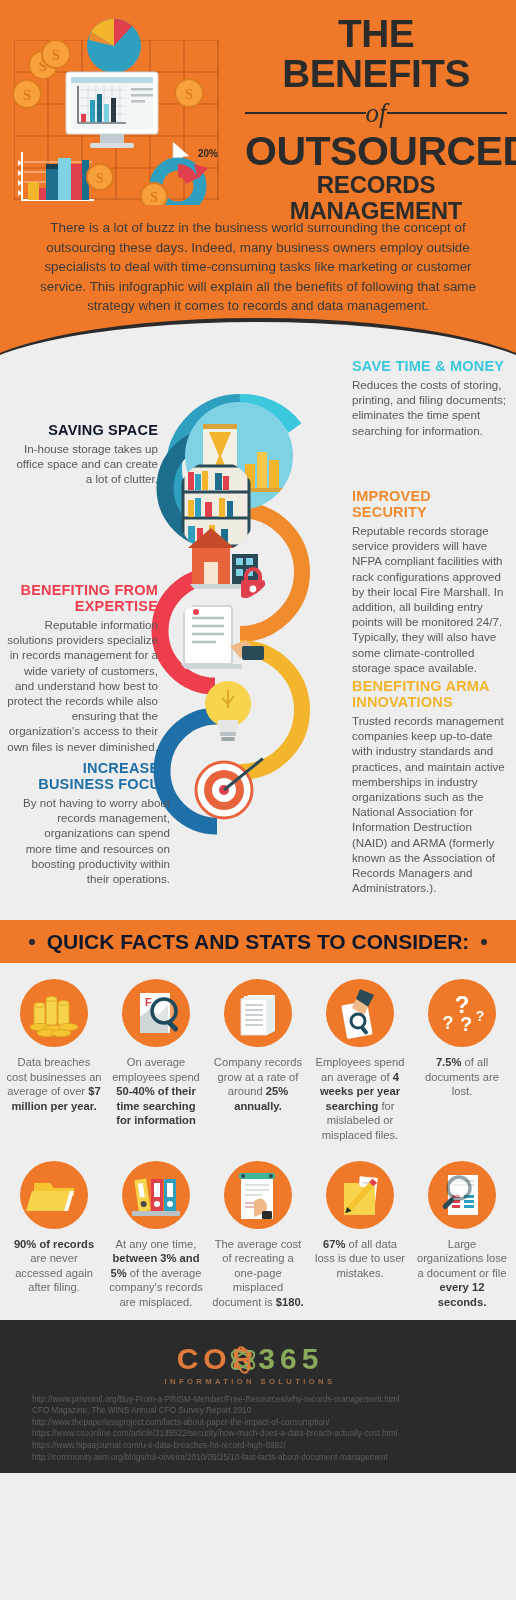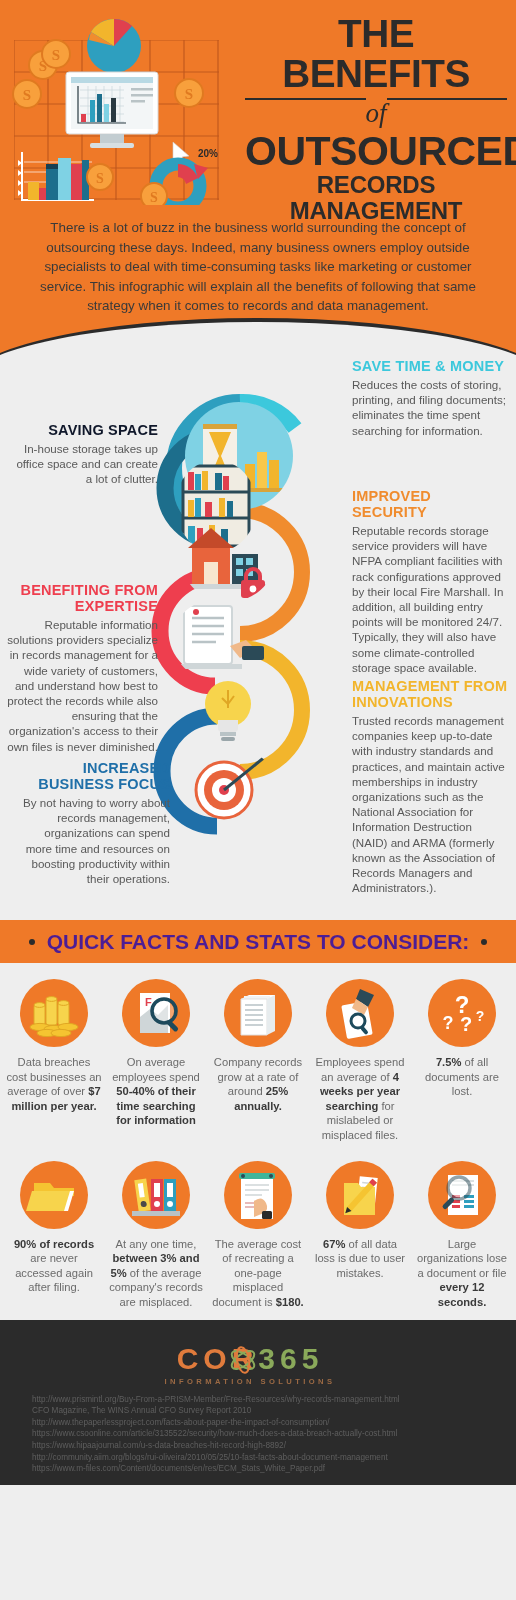--- a/index.html
+++ b/index.html
@@ -26,21 +26,21 @@
   .grid-lines { position:absolute; left:14px; top:40px; width:205px; height:160px; }
   .title-block {
     position:absolute; left:245px; top:14px; width:262px;
     text-align:center; color:#2b2b2b;
   }
   .t-benefits {
     font-family:"Liberation Sans Narrow","Liberation Sans",sans-serif;
     font-weight:bold; font-size:38px; letter-spacing:-0.5px;
     line-height:40px; transform:scaleX(1.02); transform-origin:center;
   }
-  .t-of-wrap { display:flex; margin:4px 0 2px 0; }
+  .t-of-wrap { display:flex; align-items:center; margin:4px 0 2px 0; }
   .t-of-rule { flex:1; height:2px; background:#2b2b2b; }
   .t-of { font-family:"Liberation Serif",serif; font-style:italic; font-size:27px; line-height:30px; }
   .t-outsourced {
     font-family:"Liberation Sans Narrow","Liberation Sans",sans-serif;
     font-weight:bold; font-size:41px; line-height:42px; letter-spacing:-0.5px;
   }
   .t-records {
     font-family:"Liberation Sans Narrow","Liberation Sans",sans-serif;
     font-weight:bold; font-size:24px; line-height:26px; letter-spacing:-0.2px;
   }
@@ -67,21 +67,21 @@
   .illus { position:absolute; border-radius:50%; overflow:hidden; }
 
   
   .qbar {
     position:relative; width:516px; height:43px; background:#ef7928;
     display:flex; align-items:center; justify-content:center; gap:12px;
   }
   .qbar-dot { width:6px; height:6px; border-radius:50%; background:#2b2b2b; }
   .qbar-text {
     font-family:"Liberation Sans Narrow","Liberation Sans",sans-serif;
-    font-weight:bold; font-size:21px; color:#4c1d95; letter-spacing:0px;
+    font-weight:bold; font-size:21px; color:#0f172a; letter-spacing:0px;
   }
 
   
   .facts { width:516px; background:#eeeeee; padding:16px 6px 10px 6px; }
   .facts-row { display:flex; justify-content:space-between; }
   .fact { width:96px; text-align:center; }
   .fact-circle {
     width:68px; height:68px; border-radius:50%; background:#ef7928;
     margin:0 auto 8px auto; position:relative; overflow:hidden;
   }
@@ -343,21 +343,21 @@
       <div class="b-title" style="color:#3cc8dc;">SAVE TIME &amp; MONEY</div>
       <div class="b-body">Reduces the costs of storing, printing, and filing documents; eliminates the time spent searching for information.</div>
     </div>
 
     <div class="b-item align-l" style="left:352px; top:128px; width:156px;">
       <div class="b-title" style="color:#f08c2e;">IMPROVED SECURITY</div>
       <div class="b-body">Reputable records storage service providers will have NFPA compliant facilities with rack configurations approved by their local Fire Marshall. In addition, all building entry points will be monitored 24/7. Typically, they will also have some climate-controlled storage space available.</div>
     </div>
 
     <div class="b-item align-l" style="left:352px; top:318px; width:156px;">
-      <div class="b-title" style="color:#f2b52c;">MANAGEMENT FROM INNOVATIONS</div>
+      <div class="b-title" style="color:#f2b52c;">BENEFITING ARMA INNOVATIONS</div>
       <div class="b-body">Trusted records management companies keep up-to-date with industry standards and practices, and maintain active memberships in industry organizations such as the National Association for Information Destruction (NAID) and ARMA (formerly known as the Association of Records Managers and Administrators.).</div>
     </div>
   </div>
 
   <div class="qbar">
     <span class="qbar-dot"></span>
     <span class="qbar-text">QUICK FACTS AND STATS TO CONSIDER:</span>
     <span class="qbar-dot"></span>
   </div>
 
@@ -554,17 +554,16 @@
       <div class="logo-sub">INFORMATION SOLUTIONS</div>
     </div>
 
     <div class="sources">
       <div>http://www.prismintl.org/Buy-From-a-PRISM-Member/Free-Resources/why-records-management.html</div>
       <div>CFO Magazine, The WINS Annual CFO Survey Report 2010</div>
       <div>http://www.thepaperlessproject.com/facts-about-paper-the-impact-of-consumption/</div>
       <div>https://www.csoonline.com/article/3135522/security/how-much-does-a-data-breach-actually-cost.html</div>
       <div>https://www.hipaajournal.com/u-s-data-breaches-hit-record-high-8892/</div>
       <div>http://community.aiim.org/blogs/rui-oliveira/2010/05/25/10-fast-facts-about-document-management</div>
-      <div>https://www.m-files.com/Content/documents/en/res/ECM_Stats_White_Paper.pdf</div>
     </div>
   </div>
 
 </div>
 
 </body></html>

